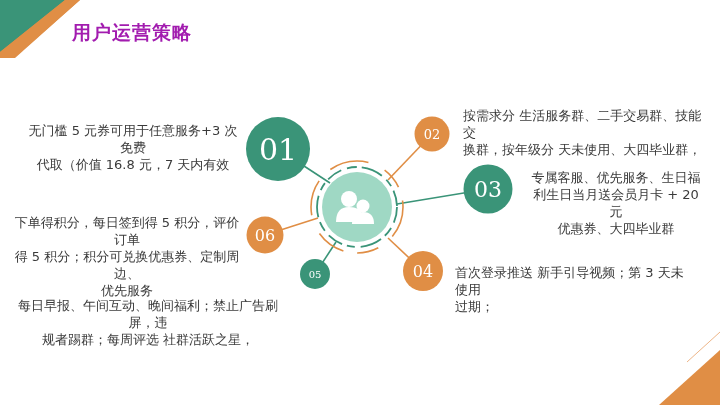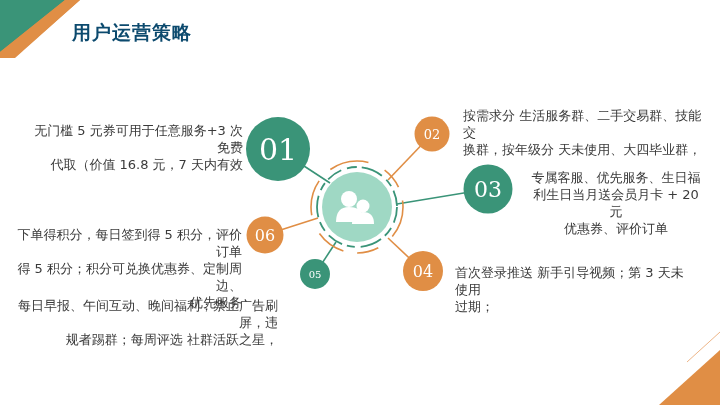--- a/index.html
+++ b/index.html
@@ -4,27 +4,27 @@
 <style>
   html, body { margin: 0; padding: 0; }
   body {
     width: 720px; height: 405px; position: relative; overflow: hidden;
     background: #ffffff;
     font-family: "DejaVu Sans", "Liberation Sans", sans-serif;
     color: #333333;
   }
   .abs { position: absolute; }
   .title {
-    left: 72px; top: 20px; font-size: 19px; font-weight: bold; color: #0c4a6e;
+    left: 72px; top: 20px; font-size: 19px; font-weight: bold; color: #a21caf;
     letter-spacing: 1px;
   }
   .desc {
     font-size: 13px; line-height: 17px; color: #3a3a3a;
   }
-  .right-align { text-align: right; }
+  .right-align { text-align: center; }
   svg text { font-family: "DejaVu Serif", "Liberation Serif", serif; }
 </style>
 </head>
 <body>
 
 <svg class="abs" style="left:0;top:0" width="100" height="70" viewBox="0 0 100 70">
   <polygon points="0,0 80,0 15,58 0,58" fill="#e08e45"></polygon>
   <polygon points="0,0 65,0 0,52" fill="#3a9478"></polygon>
   <polygon points="65,0 80,0 14,58 0,58 0,52" fill="#e08e45"></polygon>
 </svg>
@@ -87,30 +87,30 @@
 </div>
 
 <div class="abs desc" style="left:463px;top:107px;width:240px;">
   <div>按需求分 生活服务群、二手交易群、技能交</div>
   <div>换群，按年级分 天未使用、大四毕业群，</div>
 </div>
 
 <div class="abs desc" style="left:526px;top:169px;width:180px;text-align:center;">
   <div>专属客服、优先服务、生日福</div>
   <div>利生日当月送会员月卡 + 20 元</div>
-  <div>优惠券、评价订单</div>
+  <div>优惠券、大四毕业群</div>
 </div>
 
 <div class="abs desc" style="left:455px;top:264px;width:230px;">
   <div>首次登录推送 新手引导视频；第 3 天未使用</div>
   <div>过期；</div>
 </div>
 
 <div class="abs desc right-align" style="right:442px;top:297px;width:260px;">
   <div>每日早报、午间互动、晚间福利；禁止广告刷屏，违</div>
   <div>规者踢群；每周评选 社群活跃之星，</div>
 </div>
 
-<div class="abs desc right-align" style="right:478px;top:226px;width:230px;">
+<div class="abs desc right-align" style="right:478px;top:214px;width:230px;">
   <div>下单得积分，每日签到得 5 积分，评价订单</div>
   <div>得 5 积分；积分可兑换优惠券、定制周边、</div>
   <div>优先服务</div>
 </div>
 
 </body></html>

